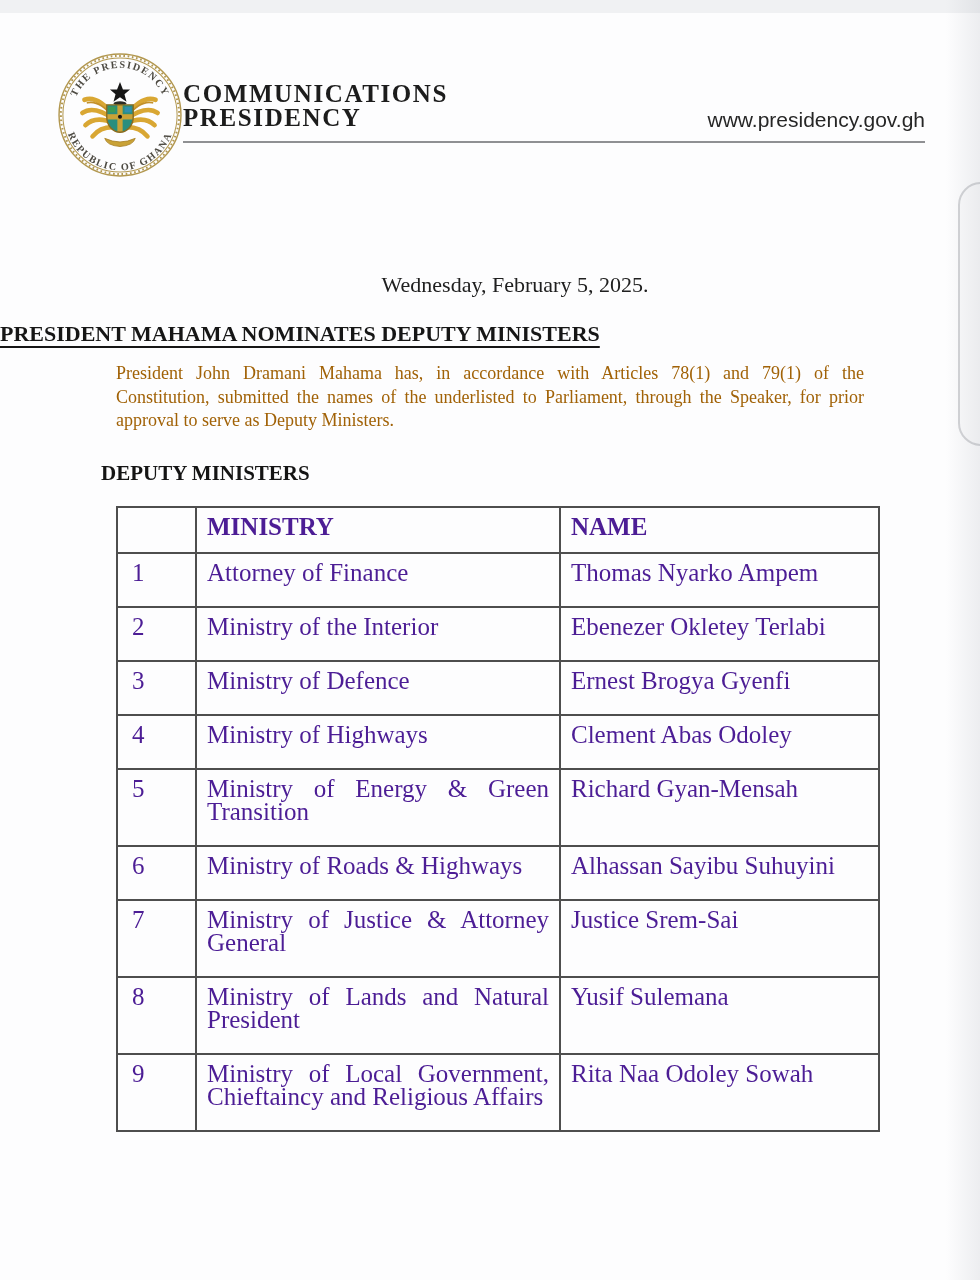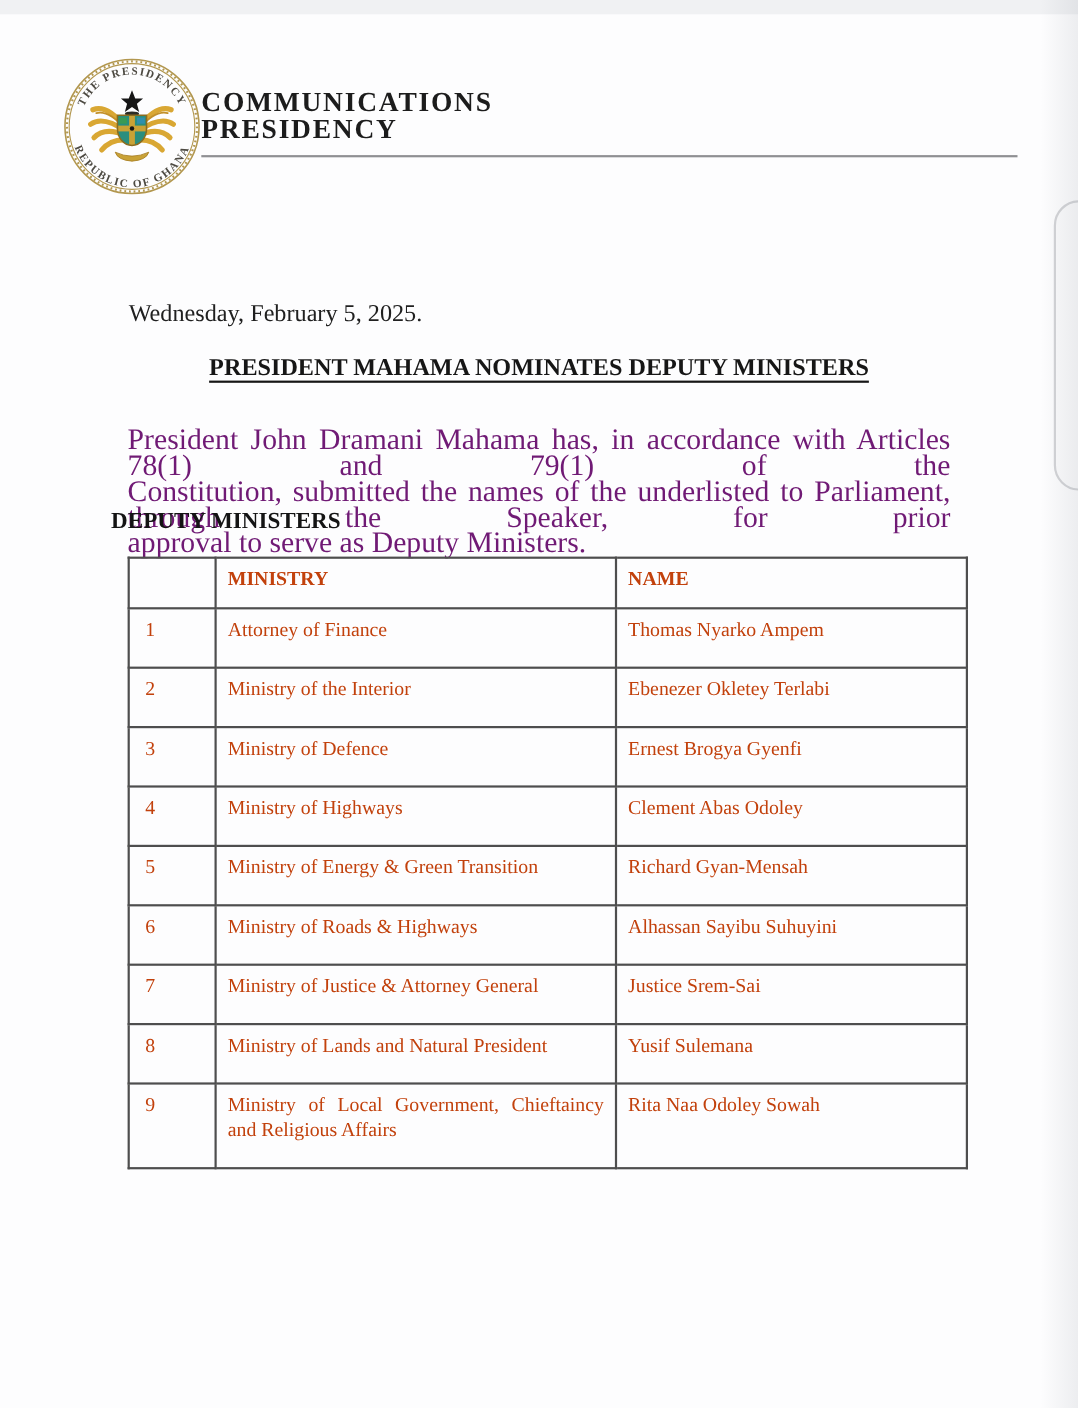--- a/index.html
+++ b/index.html
@@ -13,31 +13,31 @@
     background:linear-gradient(to right, rgba(150,155,165,0) 0%, rgba(150,155,165,0.16) 100%);
     pointer-events:none;}
   
   .seal{position:absolute;left:57px;top:52px;width:126px;height:126px;}
   .org-name{position:absolute;left:183px;top:82px;
     font-weight:700;font-size:25px;line-height:24px;letter-spacing:1.6px;color:#1c1c1c;}
   .website{position:absolute;left:500px;top:108px;width:425px;text-align:right;
     font-family:"Liberation Sans", sans-serif;font-size:21px;color:#262626;}
   .header-rule{position:absolute;left:183px;top:141px;width:742px;height:2px;background:#8f9093;}
   
-  .doc-date{position:absolute;left:117px;top:272px;width:796px;text-align:left;font-size:22px;color:#202020;}
-  .doc-title{position:absolute;left:0;top:321px;width:980px;text-align:center;
+  .doc-date{position:absolute;left:117px;top:272px;width:796px;text-align:center;font-size:22px;color:#202020;}
+  .doc-title{position:absolute;left:0;top:321px;width:980px;
     font-size:22px;font-weight:700;color:#161616;
     text-decoration:underline;text-decoration-thickness:2px;text-underline-offset:5px;}
-  .doc-body{position:absolute;left:116px;top:388px;width:748px;font-size:27px;line-height:23.5px;color:#701a75;}
+  .doc-body{position:absolute;left:116px;top:362px;width:748px;font-size:18px;line-height:23.5px;color:#a16207;}
   .doc-body .jline{text-align:justify;text-align-last:justify;}
   .section-heading{position:absolute;left:101px;top:461px;font-size:21px;font-weight:700;color:#141414;}
   
   .table-wrap{position:absolute;left:116px;top:506px;width:764px;}
   table.min-table{border-collapse:collapse;table-layout:fixed;width:762px;
-    font-size:18px;line-height:23px;color:#c2410c;}
+    font-size:25px;line-height:23px;color:#4c1d95;}
   table.min-table col.c-no{width:79px;}
   table.min-table col.c-ministry{width:364px;}
   table.min-table col.c-name{width:319px;}
   table.min-table th, table.min-table td{
     border:2px solid #4e4e4e;vertical-align:top;text-align:left;font-weight:400;}
   table.min-table th{font-weight:700;padding:7px 10px 14px 10px;}
   table.min-table td{padding:7px 10px 22px 10px;}
   table.min-table td.no-cell{padding-left:14px;}
   table.min-table td.ministry-cell{text-align:justify;}
   
@@ -103,20 +103,21 @@
 
       <path d="M 47 85 q 15 7 30 0 q -2 7 -15 8 q -13 -1 -15 -8 Z" fill="#c9a236" stroke="#a87f22" stroke-width="0.8"></path>
     </g>
   </svg>
 
   <div class="org-name">
     <div>COMMUNICATIONS</div>
     <div>PRESIDENCY</div>
   </div>
 
+  <div class="website">www.presidency.gov.gh</div>
   <div class="header-rule"></div>
 
   <div class="doc-date">Wednesday, February 5, 2025.</div>
   <div class="doc-title">PRESIDENT MAHAMA NOMINATES DEPUTY MINISTERS</div>
 
   <div class="doc-body">
     <div class="jline">President John Dramani Mahama has, in accordance with Articles 78(1) and 79(1) of the</div>
     <div class="jline">Constitution, submitted the names of the underlisted to Parliament, through the Speaker, for prior</div>
     <div>approval to serve as Deputy Ministers.</div>
   </div>

